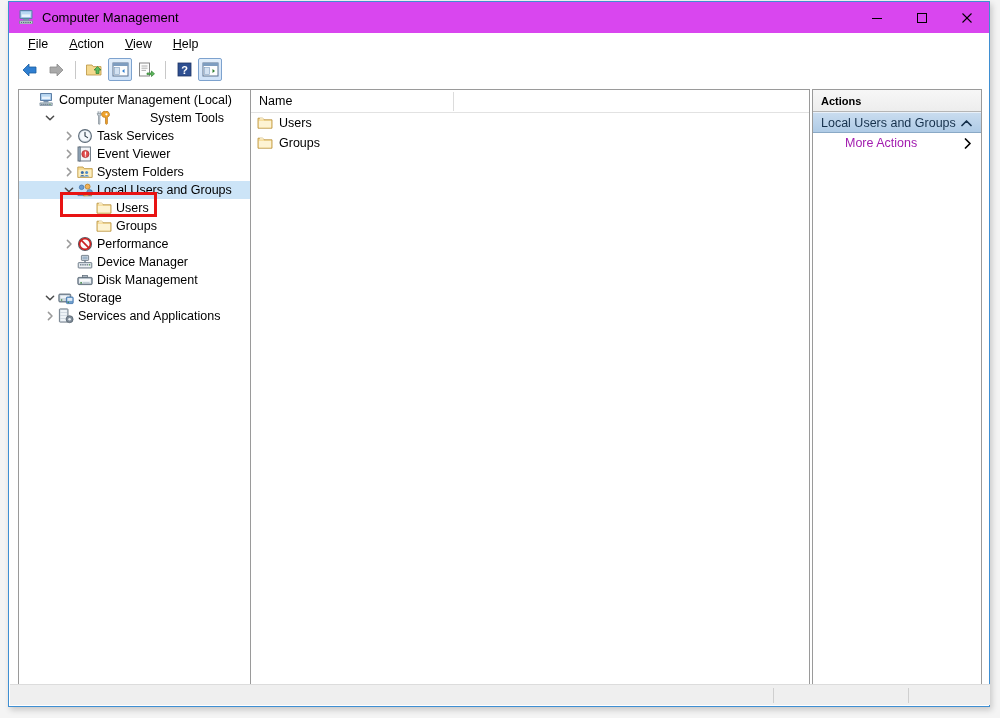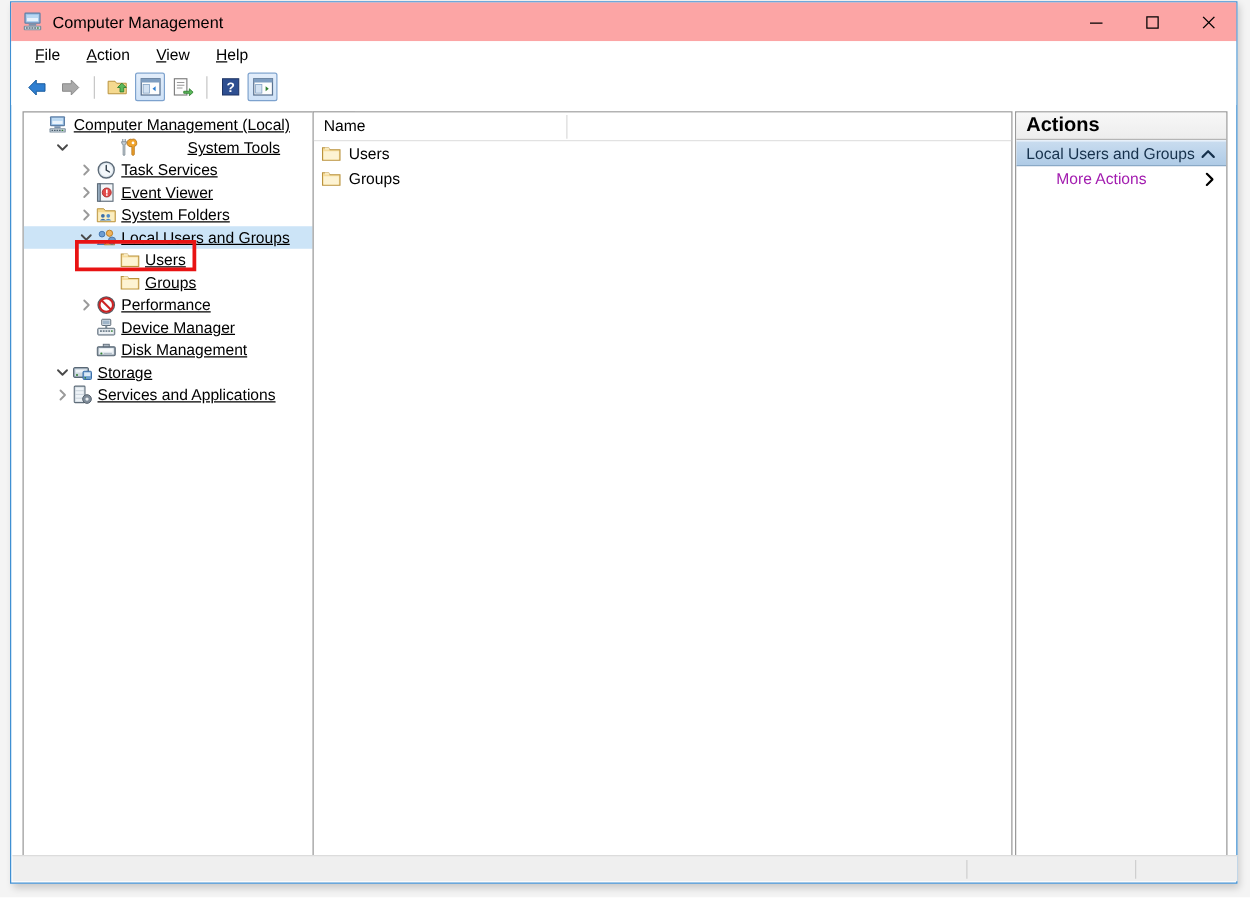--- a/index.html
+++ b/index.html
@@ -25,21 +25,21 @@
     border: 1px solid #3f8fd2;
     box-sizing: border-box;
     box-shadow: 2px 3px 6px rgba(0,0,0,0.18);
   }
 
   
   .titlebar {
     position: absolute;
     left: 0; top: 0;
     width: 100%; height: 31px;
-    background: #fca5a5;
+    background: #d946ef;
     box-sizing: border-box;
   }
   .title-icon {
     position: absolute;
     left: 9px; top: 7px;
     width: 18px; height: 17px;
   }
   .title-text {
     position: absolute;
     left: 33px; top: 7px;
@@ -117,21 +117,21 @@
   }
 
   
   .pane {
     position: absolute;
     background: #ffffff;
     border: 1px solid #9a9a9a;
     box-sizing: border-box;
     overflow: hidden;
   }
-  .tree-pane  { left: 9px;   top: 87px; width: 266px; height: 602px; text-decoration: underline; }
+  .tree-pane  { left: 9px;   top: 87px; width: 266px; height: 602px; }
   .list-pane  { left: 241px; top: 87px; width: 560px; height: 602px; }
   .act-pane   { left: 803px; top: 87px; width: 170px; height: 602px; border-color:#9a9a9a; }
 
   
   .tree {
     position: relative;
     font-size: 12.5px;
     color: #000000;
     padding-top: 1px;
   }
@@ -199,21 +199,21 @@
     width: 16px; height: 16px;
     margin-right: 6px;
     flex: 0 0 16px;
     display: flex; align-items: center; justify-content: center;
   }
 
   
   .act-header {
     height: 22px;
     line-height: 22px;
-    font-size: 16px;
+    font-size: 11px;
     font-weight: bold;
     color: #000;
     padding-left: 8px;
     background: linear-gradient(180deg,#f7f7f7 0%, #ededed 100%);
     border-bottom: 1px solid #b5b5b5;
     box-sizing: border-box;
   }
   .act-group {
     position: relative;
     height: 21px;

